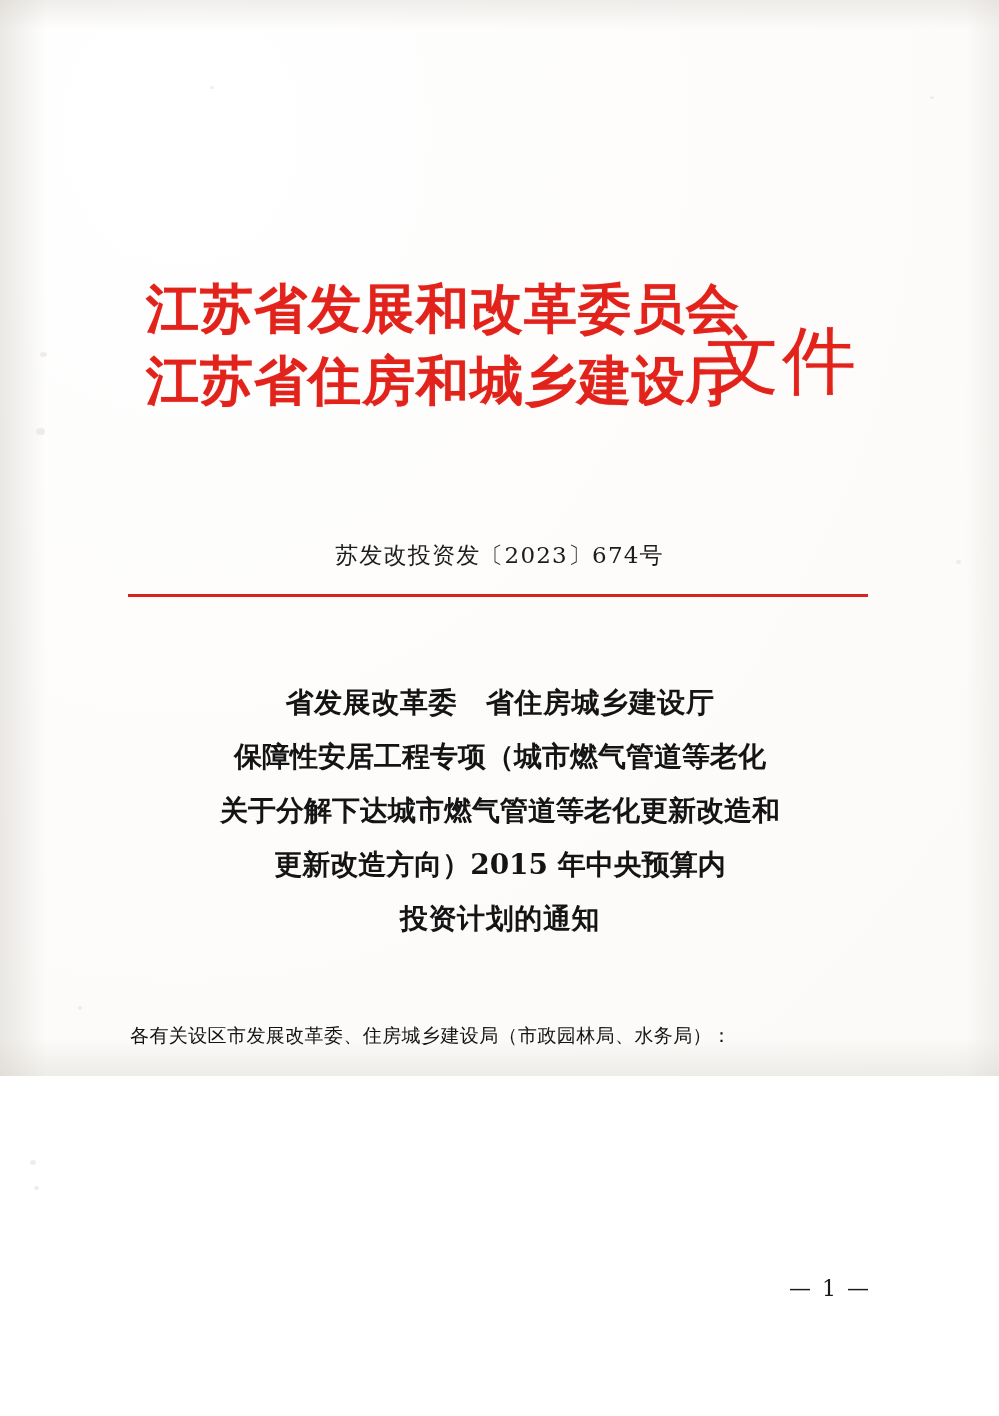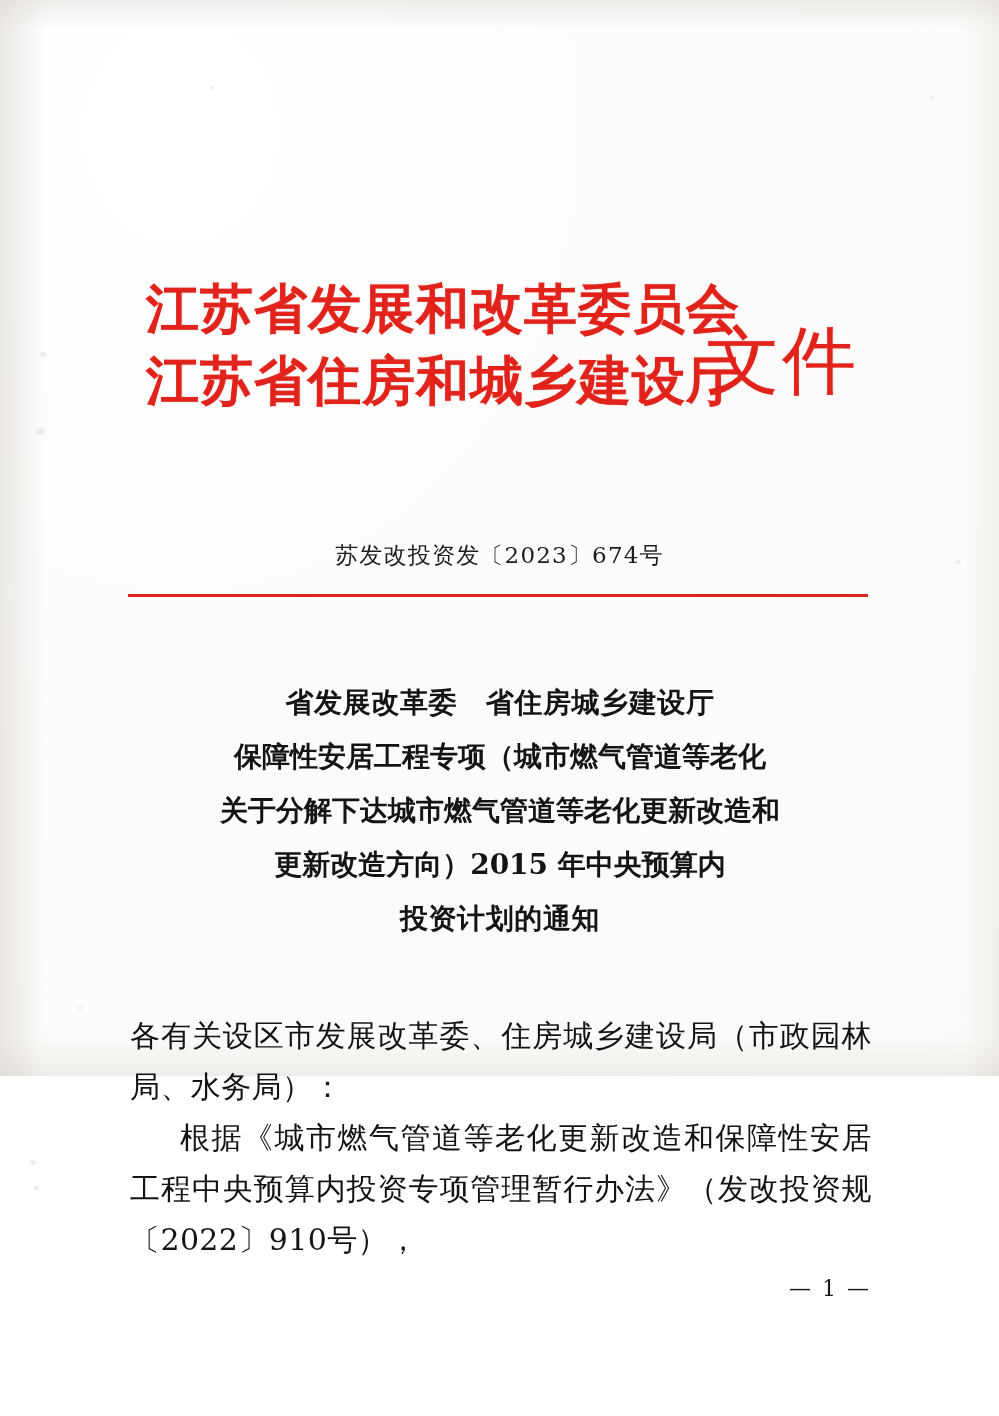--- a/index.html
+++ b/index.html
@@ -141,21 +141,21 @@
   }
 
   
   .body-block {
     position: absolute;
     left: 130px;
     top: 1010px;
     width: 742px;
   }
   .p {
-    font-size: 30px;
+    font-size: 19px;
     line-height: 51px;
     color: #131313;
     letter-spacing: .4px;
     text-align: justify;
     text-justify: inter-ideograph;
   }
   .p.indent {
     text-indent: 50px;
   }
 
@@ -202,18 +202,17 @@
   <div class="title-block">
     <div class="title-line">省发展改革委　省住房城乡建设厅</div>
     <div class="title-line wide">保障性安居工程专项（城市燃气管道等老化</div>
     <div class="title-line wide">关于分解下达城市燃气管道等老化更新改造和</div>
     <div class="title-line wide">更新改造方向）2015 年中央预算内</div>
     <div class="title-line">投资计划的通知</div>
   </div>
 
   <div class="body-block">
     <div class="p">各有关设区市发展改革委、住房城乡建设局（市政园林局、水务局）：</div>
-    <div class="p indent">根据《城市燃气管道等老化更新改造和保障性安居工程中央预算内投资专项管理暂行办法》（发改投资规〔2022〕910号），</div>
   </div>
 
   <div class="pagenum">— 1 —</div>
 
 </div>
 
 </body></html>

